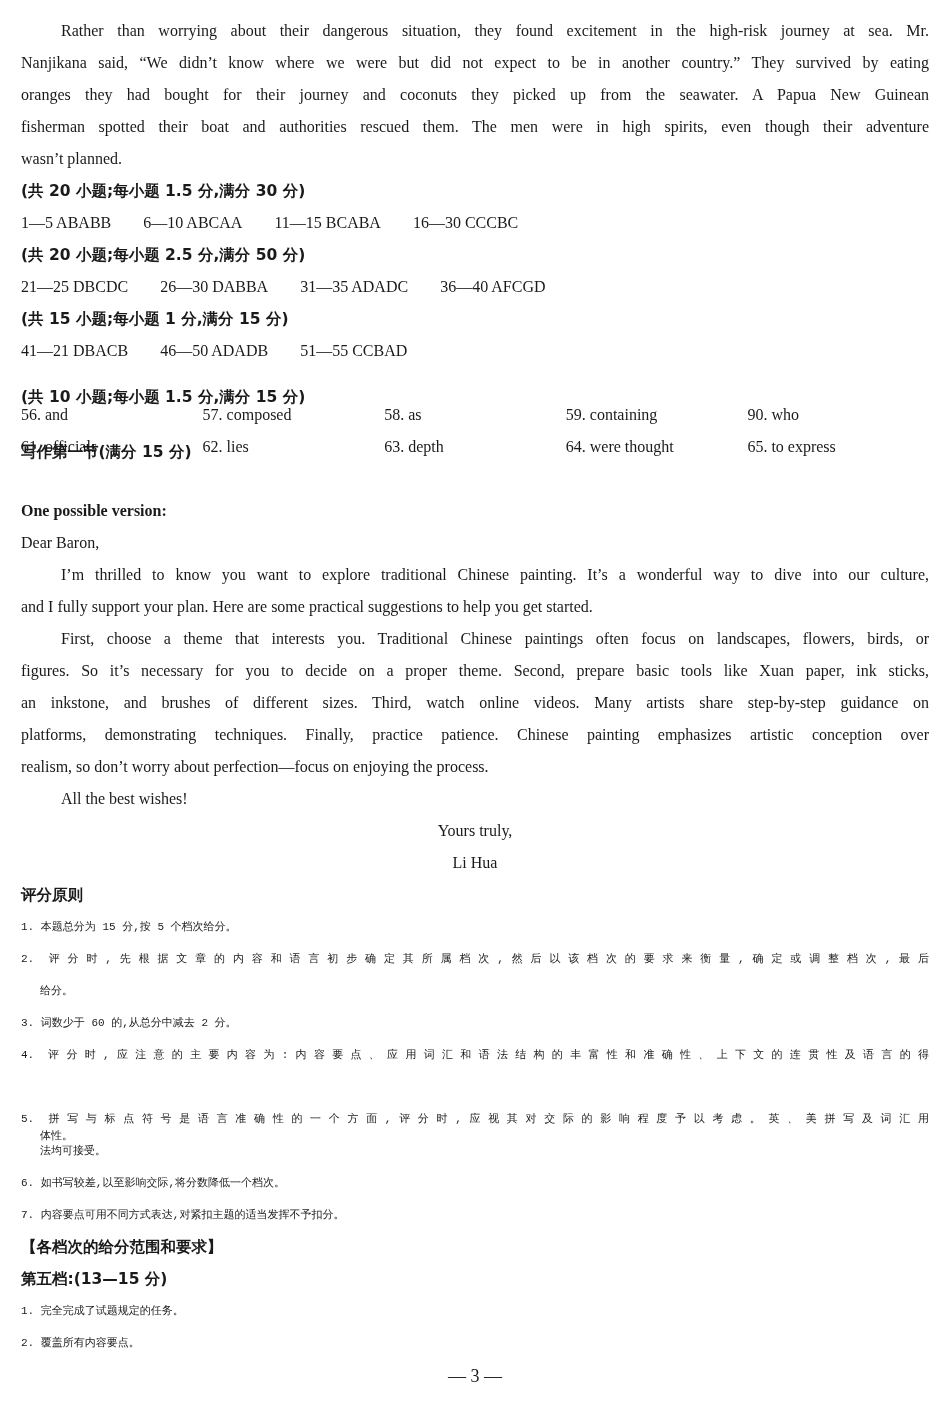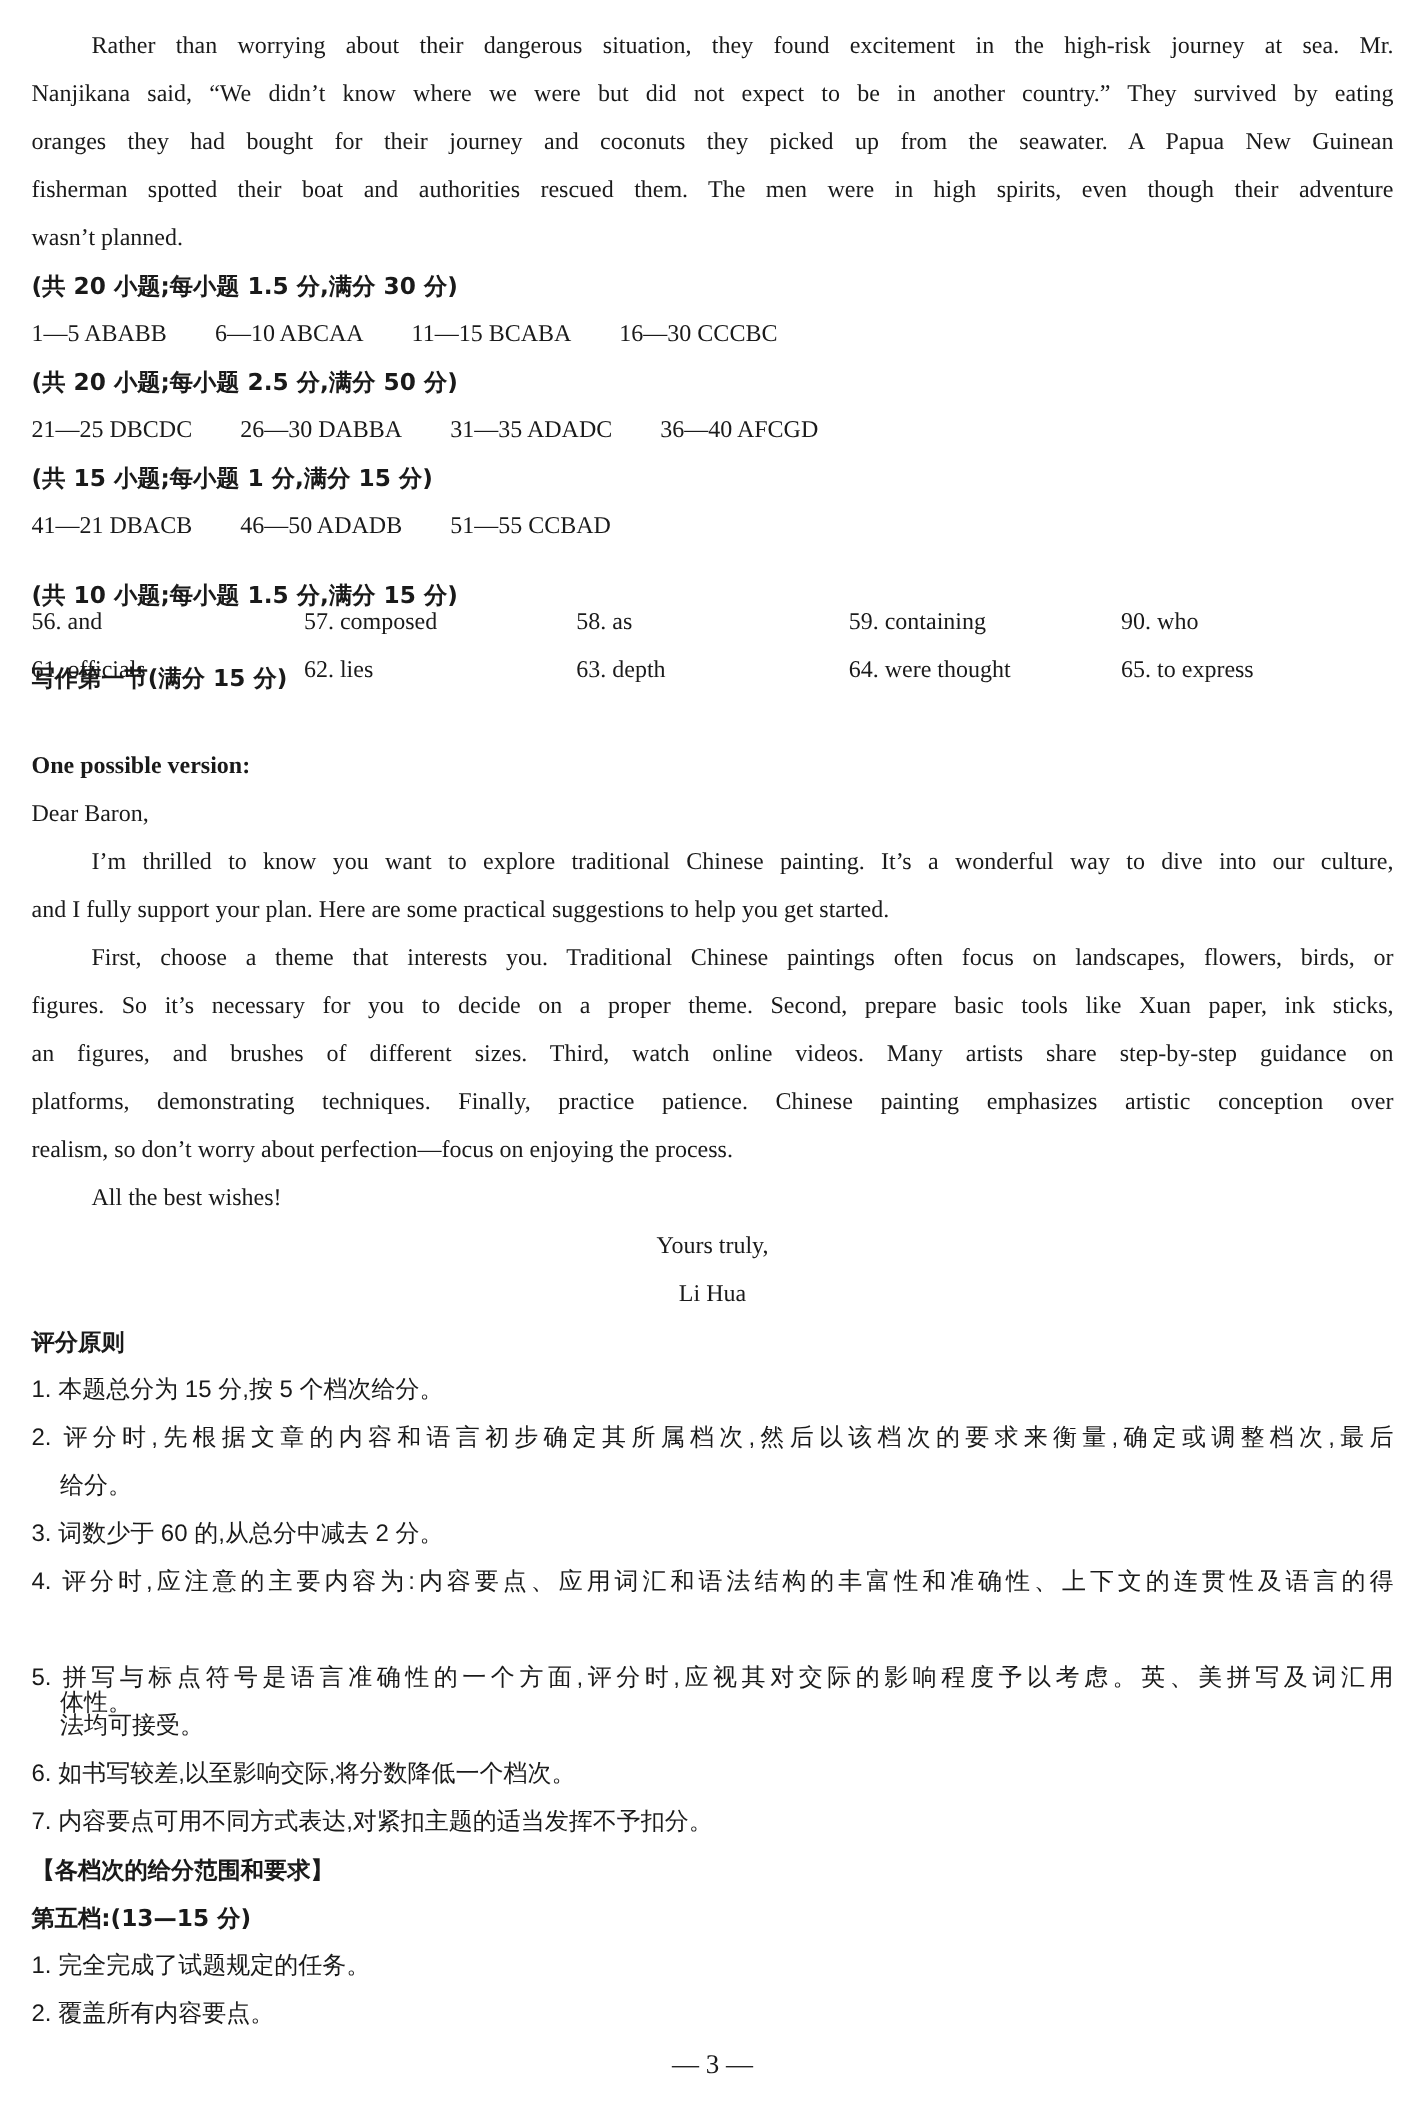--- a/index.html
+++ b/index.html
@@ -9,21 +9,21 @@
       color: #1a1a1a; font-size: 16px;
     }
     .page { position: absolute; left: 21px; top: 0; width: 908px; }
     .line {
       position: absolute; left: 0; width: 908px; height: 32px; line-height: 32px;
       white-space: nowrap;
     }
     .just { text-align: justify; text-align-last: justify; }
     .indent { padding-left: 40px; box-sizing: border-box; }
     .bold { font-weight: bold; }
-    .cjk { font-family: Liberation Sans, sans-serif; font-size: 16px; }
+    .cjk { font-family: Liberation Mono, monospace; font-size: 11px; }
     .cjk-bold { font-family: "DejaVu Sans", "Liberation Sans", sans-serif; font-weight: bold; font-size: 15.5px; }
     .right { text-align: center; }
     .hang { padding-left: 19px; box-sizing: border-box; }
     .grid5 { display: flex; }
     .grid5 span { width: 189px; display: inline-block; }
     .ans-row span { margin-right: 28px; }
     .footer {
       position: absolute; left: 0; width: 950px; top: 1361px; height: 30px; line-height: 30px;
       text-align: center; font-size: 18px;
     }
@@ -78,21 +78,21 @@
     <span>65. to express</span>
   </div>
 
   <div class="line cjk-bold" style="top:436px">写作第一节(满分 15 分)</div>
   <div class="line bold" style="top:495px">One possible version:</div>
   <div class="line" style="top:527px">Dear Baron,</div>
   <div class="line just indent" style="top:559px">I’m thrilled to know you want to explore traditional Chinese painting. It’s a wonderful way to dive into our culture,</div>
   <div class="line" style="top:591px">and I fully support your plan. Here are some practical suggestions to help you get started.</div>
   <div class="line just indent" style="top:623px">First, choose a theme that interests you. Traditional Chinese paintings often focus on landscapes, flowers, birds, or</div>
   <div class="line just" style="top:655px">figures. So it’s necessary for you to decide on a proper theme. Second, prepare basic tools like Xuan paper, ink sticks,</div>
-  <div class="line just" style="top:687px">an figures, and brushes of different sizes. Third, watch online videos. Many artists share step-by-step guidance on</div>
+  <div class="line just" style="top:687px">an inkstone, and brushes of different sizes. Third, watch online videos. Many artists share step-by-step guidance on</div>
   <div class="line just" style="top:719px">platforms, demonstrating techniques. Finally, practice patience. Chinese painting emphasizes artistic conception over</div>
   <div class="line" style="top:751px">realism, so don’t worry about perfection—focus on enjoying the process.</div>
   <div class="line indent" style="top:783px">All the best wishes!</div>
   <div class="line right" style="top:815px">Yours truly,</div>
   <div class="line right" style="top:847px">Li Hua</div>
 
   <div class="line cjk-bold" style="top:879px">评分原则</div>
   <div class="line cjk" style="top:911px">1. 本题总分为 15 分,按 5 个档次给分。</div>
   <div class="line cjk just" style="top:943px">2. 评分时,先根据文章的内容和语言初步确定其所属档次,然后以该档次的要求来衡量,确定或调整档次,最后</div>
   <div class="line cjk hang" style="top:975px">给分。</div>

